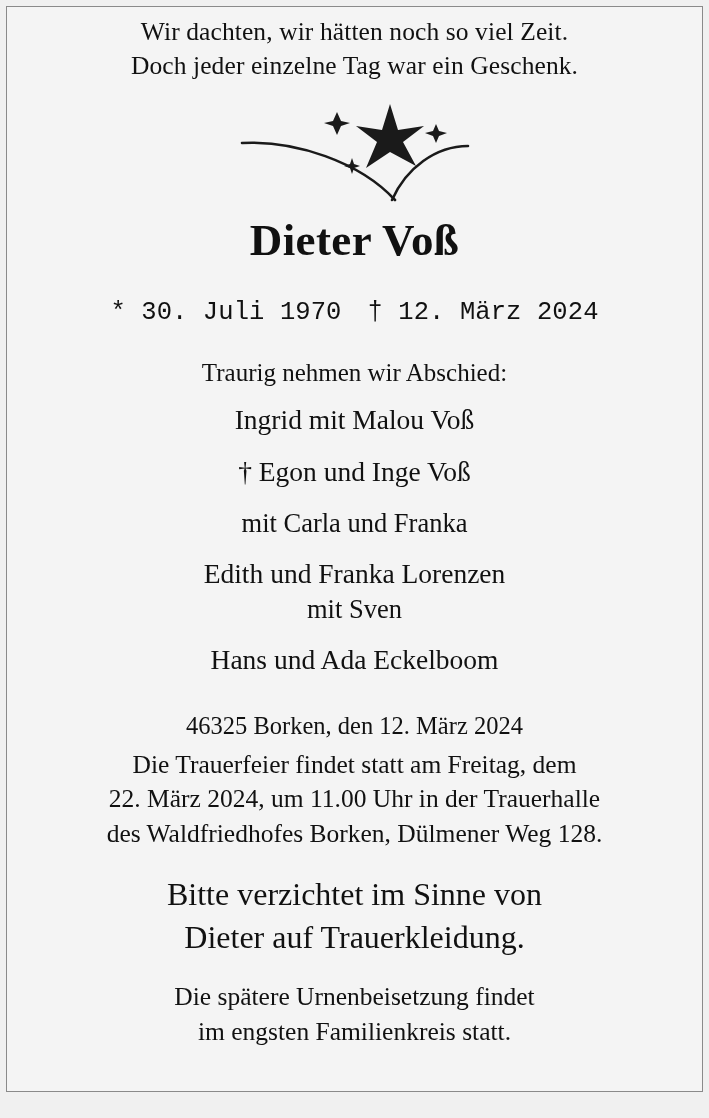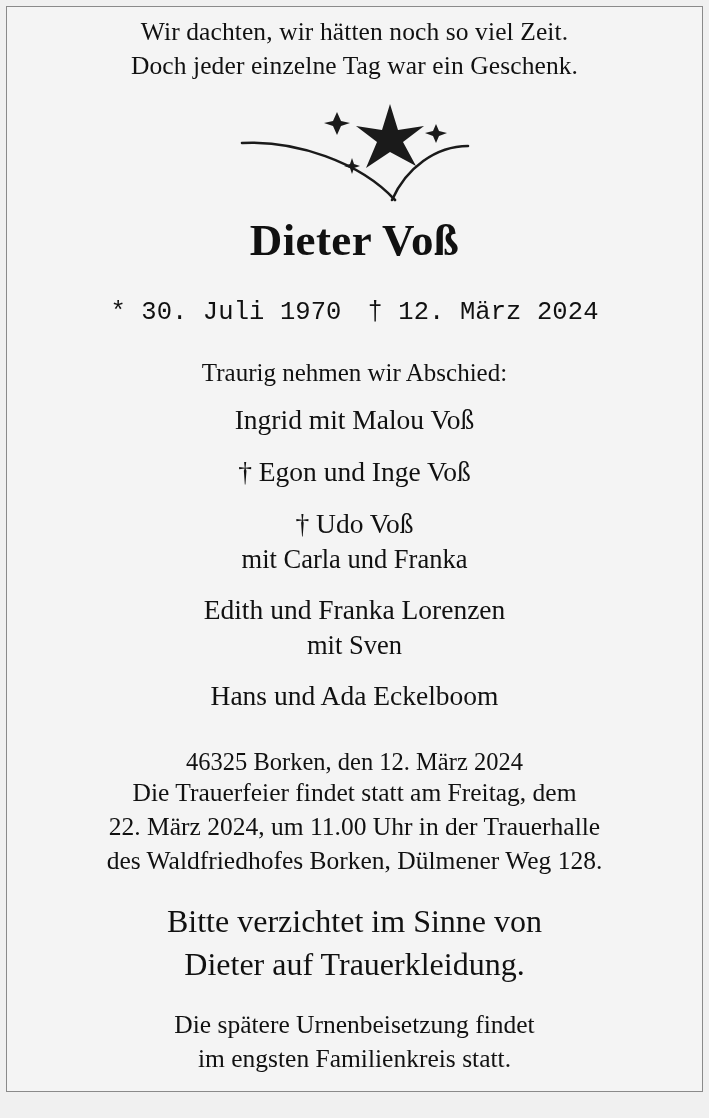--- a/index.html
+++ b/index.html
@@ -85,21 +85,21 @@
   .mourner-group:last-child { margin-bottom: 0; }
   .mourner-sub { font-size: 26.5px; }
 
   .place-date {
     margin-top: 34px;
     font-size: 24.5px;
     text-align: center;
   }
 
   .ceremony {
-    margin-top: 0;
+    margin-top: 8px;
     font-size: 25.5px;
     line-height: 1.34;
     text-align: center;
   }
 
   .request {
     margin-top: 22px;
     font-size: 32px;
     line-height: 1.34;
     text-align: center;
@@ -159,21 +159,20 @@
     <div class="intro">Traurig nehmen wir Abschied:</div>
 
     <div class="mourners">
       <div class="mourner-group">
         <div>Ingrid mit Malou Voß</div>
       </div>
       <div class="mourner-group">
         <div>† Egon und Inge Voß</div>
       </div>
       <div class="mourner-group">
-        <div>† Udo Voß</div>
         <div class="mourner-sub">mit Carla und Franka</div>
       </div>
       <div class="mourner-group">
         <div>Edith und Franka Lorenzen</div>
         <div class="mourner-sub">mit Sven</div>
       </div>
       <div class="mourner-group">
         <div>Hans und Ada Eckelboom</div>
       </div>
     </div>

